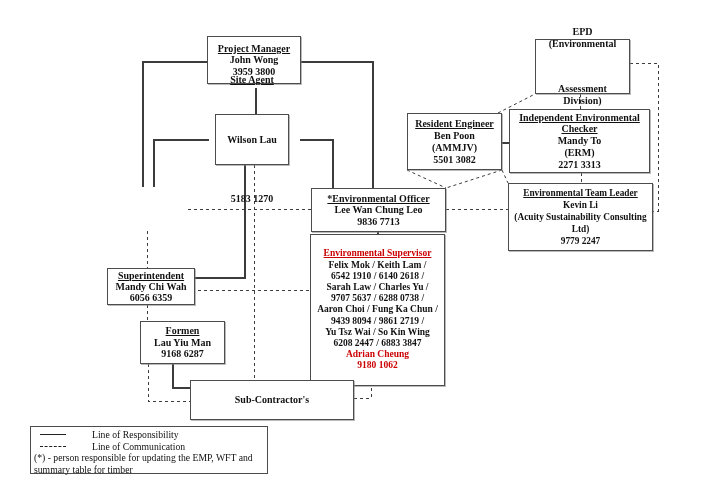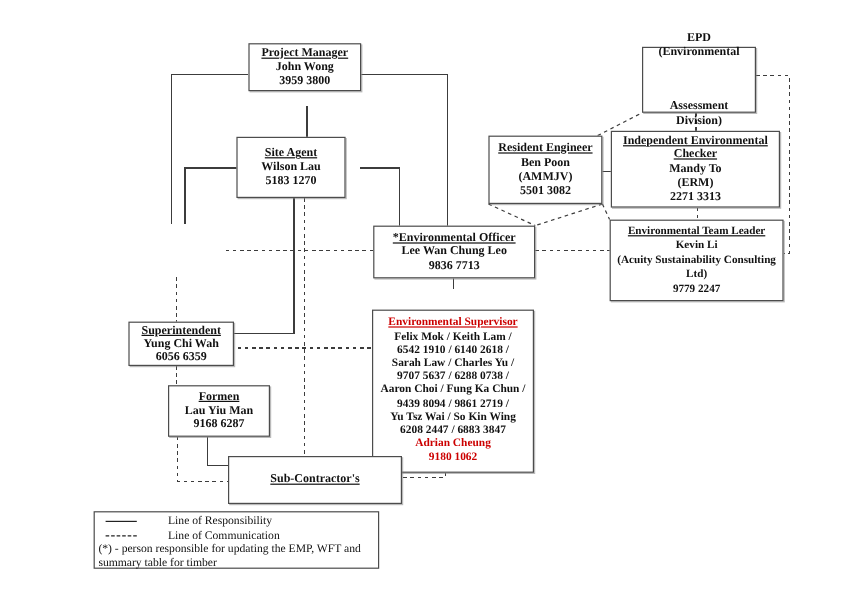--- a/index.html
+++ b/index.html
@@ -15,21 +15,21 @@
     text-align:center;font-weight:bold;font-size:10px;line-height:11.5px;
     box-sizing:border-box;padding:1px 2px;
   }
   .box .t{text-decoration:underline;text-underline-offset:1px;}
   .red{color:#cc0000;}
   .es-box{font-size:9.5px;line-height:11.2px;}
   .etl-box{font-size:9.3px;line-height:12px;justify-content:center;}
   .legend{
     position:absolute;left:30px;top:426px;width:238px;height:48px;
     border:1.5px solid #4c4c4c;box-sizing:border-box;background:#fff;
-    font-size:9.7px;line-height:11.5px;font-weight:normal;padding:2px 0 0 2px;margin-left:48px;
+    font-size:9.7px;line-height:11.5px;font-weight:normal;padding:2px 0 0 2px;
   }
   .lrow{display:flex;align-items:center;padding-left:7px;}
   .sample{display:inline-block;width:26px;margin-right:26px;position:relative;top:0;}
   .sample.solid{border-top:1.2px solid #222;}
   .sample.dash{border-top:1.2px dashed #222;}
   .note{padding-left:1px;}
 </style>
 </head>
 <body>
 
@@ -59,52 +59,52 @@
       <path d="M580 94 V109"></path>
       <path d="M581 173 V183"></path>
       <path d="M630 63 H658 V211 H653"></path>
       <path d="M498 113 L535 94" shape-rendering="auto"></path>
       <path d="M407 170 L446 188" shape-rendering="auto"></path>
       <path d="M502 170 L446 188" shape-rendering="auto"></path>
       <path d="M502 170 L508 183" shape-rendering="auto"></path>
     </g>
   </svg>
 
-  <div class="box" style="left:207px;top:36px;width:94px;height:40px;">
+  <div class="box" style="left:207px;top:36px;width:94px;height:48px;">
     <div class="t">Project Manager</div>
     <div>John Wong</div>
     <div>3959 3800</div>
   </div>
 
-  <div class="box" style="left:197px;top:114px;width:91px;height:51px;">
+  <div class="box" style="left:215px;top:114px;width:74px;height:51px;gap:48px;">
     <div class="t">Site Agent</div>
     <div>Wilson Lau</div>
     <div>5183 1270</div>
   </div>
 
 
   <div class="box" style="left:107px;top:268px;width:88px;height:37px;line-height:11px;">
     <div class="t">Superintendent</div>
-    <div>Yung Chi Wah</div>
+    <div>Mandy Chi Wah</div>
     <div>6056 6359</div>
   </div>
 
   <div class="box" style="left:108px;top:321px;width:85px;height:43px;margin-left:32px;">
     <div class="t">Formen</div>
     <div>Lau Yiu Man</div>
     <div>9168 6287</div>
   </div>
 
   <div class="box" style="left:311px;top:188px;width:135px;height:44px;">
     <div class="t">*Environmental Officer</div>
     <div>Lee Wan Chung Leo</div>
     <div>9836 7713</div>
   </div>
 
-  <div class="box es-box" style="left:310px;top:258px;width:135px;height:136px;text-align:right;">
+  <div class="box es-box" style="left:310px;top:234px;width:135px;height:152px;text-align:right;">
     <div class="t red">Environmental Supervisor</div>
     <div>Felix Mok / Keith Lam /</div>
     <div>6542 1910 / 6140 2618 /</div>
     <div>Sarah Law / Charles Yu /</div>
     <div>9707 5637 / 6288 0738 /</div>
     <div>Aaron Choi / Fung Ka Chun /</div>
     <div>9439 8094 / 9861 2719 /</div>
     <div>Yu Tsz Wai / So Kin Wing</div>
     <div>6208 2447 / 6883 3847</div>
     <div class="red">Adrian Cheung</div>
@@ -132,21 +132,21 @@
   </div>
 
   <div class="box etl-box" style="left:508px;top:183px;width:145px;height:68px;">
     <div class="t">Environmental Team Leader</div>
     <div>Kevin Li</div>
     <div>(Acuity Sustainability Consulting</div>
     <div>Ltd)</div>
     <div>9779 2247</div>
   </div>
 
-  <div class="box" style="left:190px;top:380px;width:145px;height:40px;text-decoration:underline;">
+  <div class="box" style="left:190px;top:380px;width:164px;height:40px;">
     <div>Sub-Contractor's</div>
   </div>
 
   <div class="legend">
     <div class="lrow">
       <span class="sample solid"></span>
       <span>Line of Responsibility</span>
     </div>
     <div class="lrow">
       <span class="sample dash"></span>

